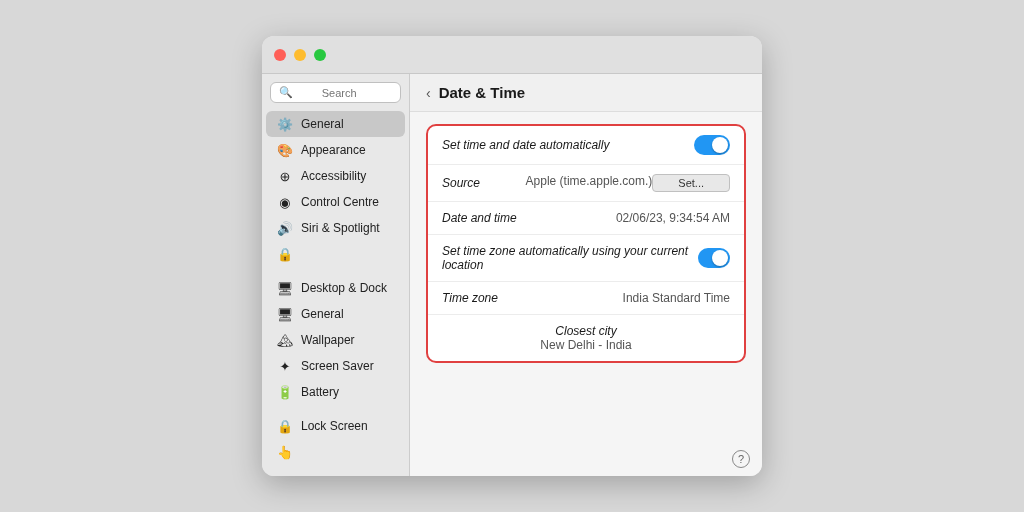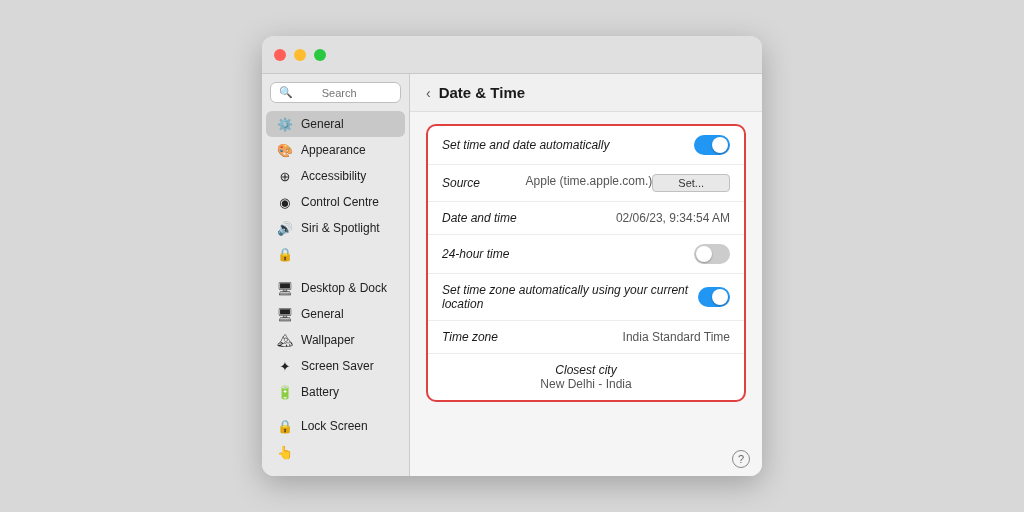--- a/index.html
+++ b/index.html
@@ -312,24 +312,20 @@
               <span>Apple (time.apple.com.)</span>
               <button class="set-btn">Set...</button>
             </div>
           </div>
 
           <div class="settings-row">
             <span class="row-label">Date and time</span>
             <span class="row-value">02/06/23, 9:34:54 AM</span>
           </div>
 
-          <div class="settings-row">
-            <span class="row-label">24-hour time</span>
-            <div class="toggle off"></div>
-          </div>
 
           <div class="settings-row">
             <span class="row-label">Set time zone automatically using your current location</span>
             <div class="toggle on"></div>
           </div>
 
           <div class="settings-row">
             <span class="row-label">Time zone</span>
             <span class="row-value">India Standard Time</span>
           </div>

